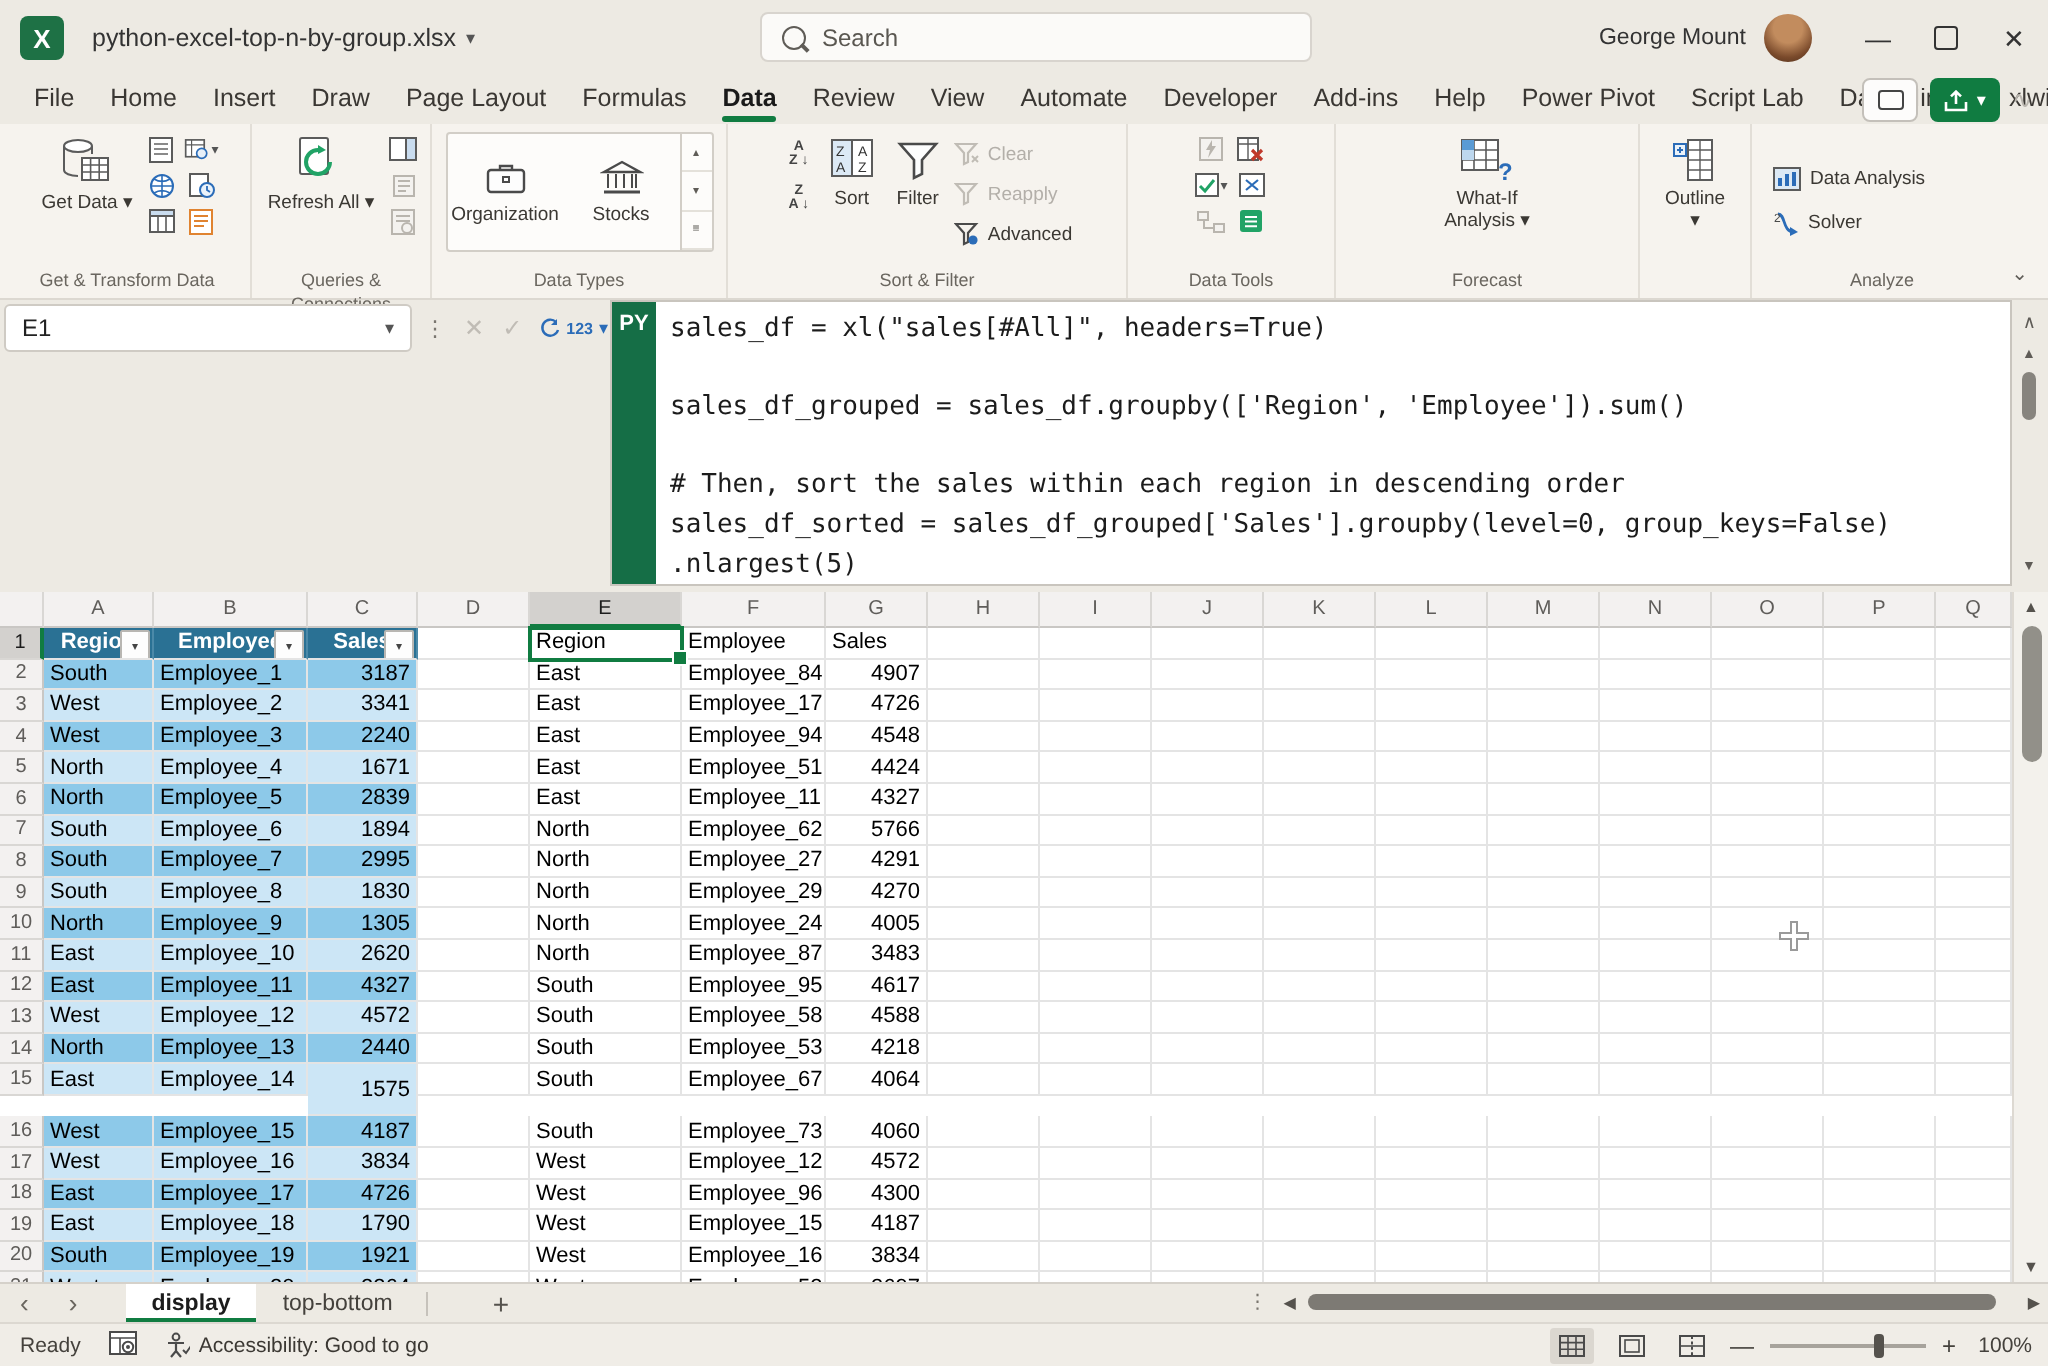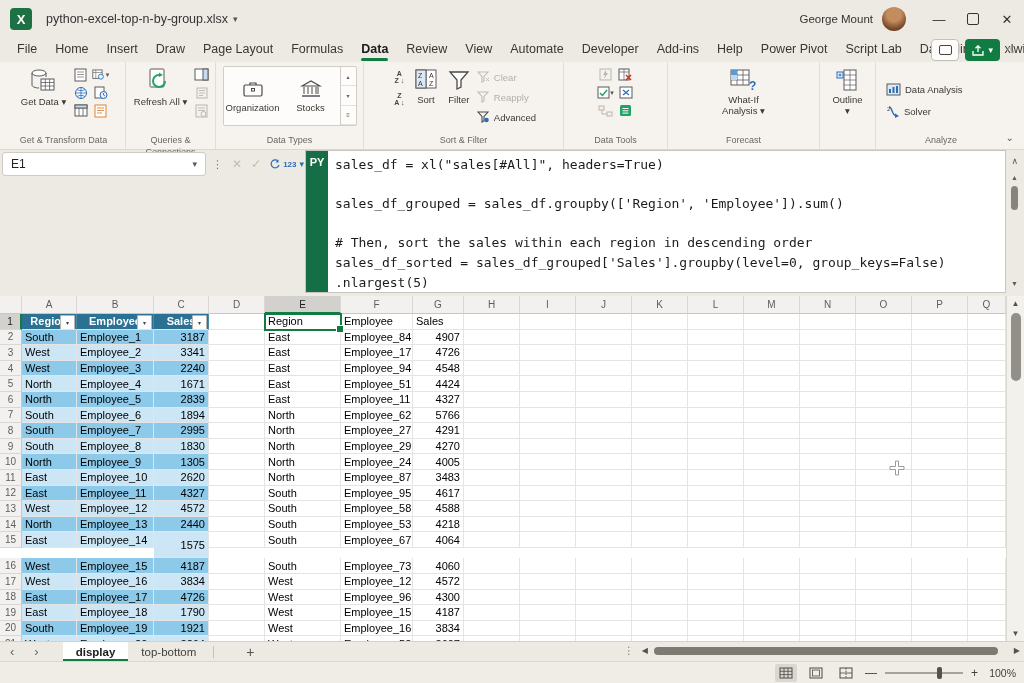--- a/index.html
+++ b/index.html
@@ -144,20 +144,24 @@
 
 <div class="app">
 
   <div class="titlebar">
     <div class="xl-logo">
         <span>X</span>
       </div>
     <div class="fname">
       <span>python-excel-top-n-by-group.xlsx</span>
       <span class="chev">▾</span>
+    </div>
+    <div class="searchbox">
+      <span class="search-glyph"></span>
+      <span>Search</span>
     </div>
     <div class="tb-right">
       <span class="username">George Mount</span>
       <span class="avatar"></span>
       <span class="wbtn">—</span>
       <span class="wbtn">
           <span class="maxbox"></span>
         </span>
       <span class="wbtn">✕</span>
     </div>
@@ -983,20 +987,39 @@
       <span class="dots">⋮</span>
       <span class="arr">◀</span>
       <span class="htrack">
           <span class="hthumb"></span>
         </span>
       <span class="arr">▶</span>
     </div>
   </div>
 
   <div class="statusbar">
+    <div class="sb-left">
+      <span>Ready</span>
+      <span>
+        <svg width="15" height="13" viewBox="0 0 15 13">
+            <rect x="1" y="1" width="13" height="11" fill="#fff" stroke="#4a4a4a"></rect>
+            <path d="M1 4h13M6 4v8" stroke="#4a4a4a" stroke-width=".8"></path>
+            <circle cx="10" cy="8.5" r="2.6" fill="none" stroke="#4a4a4a"></circle>
+            <circle cx="10" cy="8.5" r="1" fill="#4a4a4a"></circle>
+          </svg>
+      </span>
+      <span class="hbtn" style="font-size:10.5px">
+        <svg width="12" height="13" viewBox="0 0 12 13">
+            <circle cx="5" cy="2.5" r="1.7" fill="none" stroke="#4a4a4a"></circle>
+            <path d="M1 5.5h8M5 5.5v4M5 9.5 2.5 12.5M5 9.5l2.5 3" fill="none" stroke="#4a4a4a" stroke-width="1.1"></path>
+            <path d="M8.5 9l1.5 1.5L12.5 7" fill="none" stroke="#4a4a4a"></path>
+          </svg>
+        <span>Accessibility: Good to go</span>
+      </span>
+    </div>
     <div class="sb-right">
       <span class="viewicon active">
         <svg width="14" height="12" viewBox="0 0 14 12">
             <rect x="1" y="1" width="12" height="10" fill="none" stroke="#4a4a4a"></rect>
             <path d="M1 4.3h12M1 7.6h12M5 1v10M9 1v10" stroke="#4a4a4a" stroke-width=".8"></path>
           </svg>
       </span>
       <span class="viewicon">
         <svg width="14" height="12" viewBox="0 0 14 12">
             <rect x="1" y="1" width="12" height="10" fill="none" stroke="#4a4a4a"></rect>

